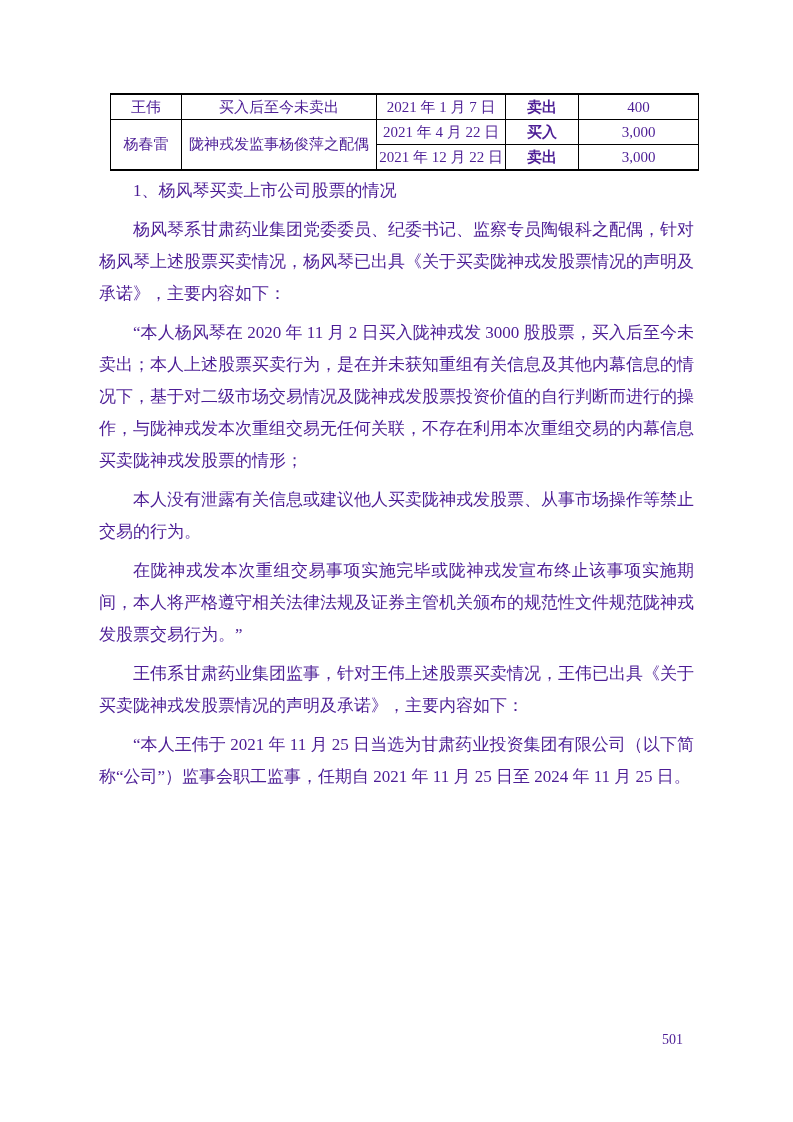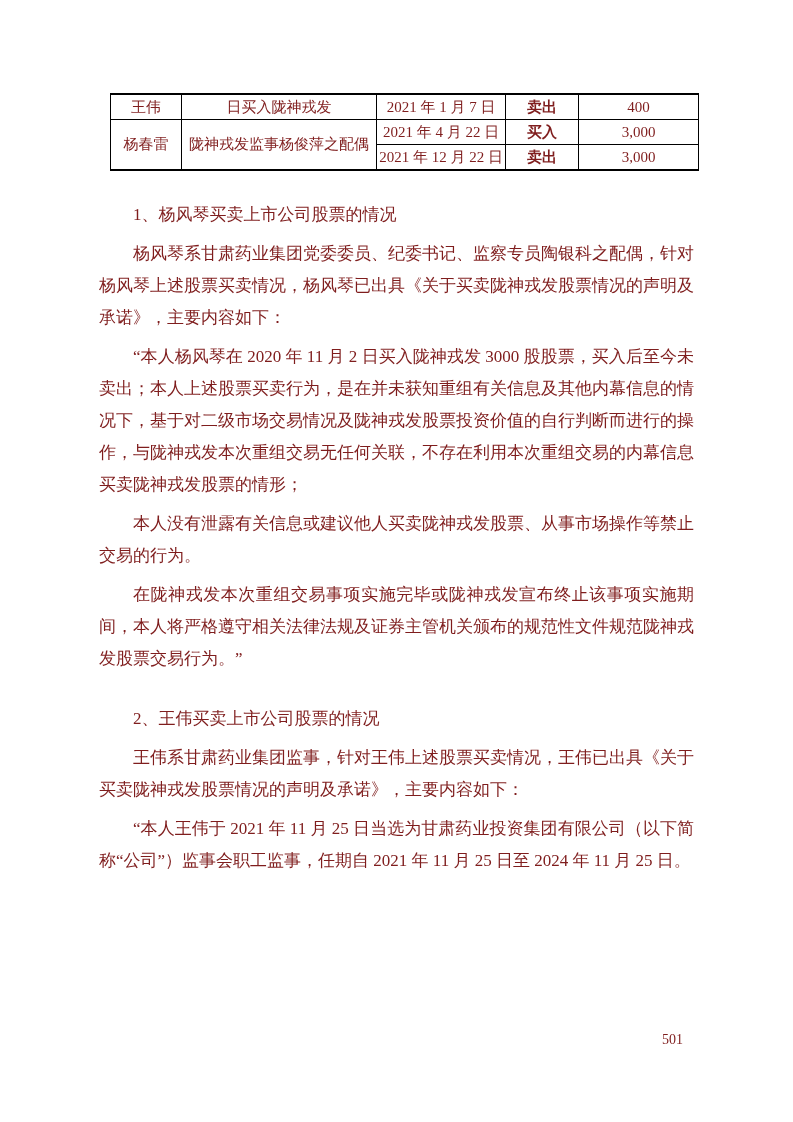--- a/index.html
+++ b/index.html
@@ -6,21 +6,21 @@
     margin: 0;
     padding: 0;
     background: #ffffff;
   }
   .page {
     position: relative;
     width: 793px;
     height: 1122px;
     background: #ffffff;
     font-family: "Liberation Serif", "DejaVu Serif", serif;
-    color: #7f1d1d;
+    color: #4c1d95;
     overflow: hidden;
   }
   .content {
     position: absolute;
     left: 99px;
     top: 93px;
     width: 595px;
   }
   table.trades {
     border-collapse: collapse;
@@ -48,41 +48,41 @@
   .col-qty  { width: 115px; }
 
   .body-text p {
     font-size: 17px;
     line-height: 32px;
     text-align: justify;
     text-indent: 2em;
     margin: 7px 0;
   }
   .body-text p.heading {
-    margin-top: 28px;
+    margin-top: 4px;
     margin-bottom: 7px;
   }
   .page-number {
     position: absolute;
     right: 110px;
     top: 1032px;
     font-size: 14px;
   }
 </style>
 </head>
 <body>
 
 <div class="page">
   <div class="content">
 
     <table class="trades">
       <tbody>
           <tr>
         <td class="col-name">王伟</td>
-        <td class="col-pos">日买入陇神戎发</td>
+        <td class="col-pos">买入后至今未卖出</td>
         <td class="col-date">2021 年 1 月 7 日</td>
         <td class="col-dir">卖出</td>
         <td class="col-qty">400</td>
       </tr>
       <tr>
         <td class="col-name" rowspan="2">杨春雷</td>
         <td class="col-pos" rowspan="2">陇神戎发监事杨俊萍之配偶</td>
         <td class="col-date">2021 年 4 月 22 日</td>
         <td class="col-dir">买入</td>
         <td class="col-qty">3,000</td>
@@ -94,21 +94,20 @@
       </tr>
     </tbody>
       </table>
 
     <div class="body-text">
       <p class="heading">1、杨风琴买卖上市公司股票的情况</p>
       <p>杨风琴系甘肃药业集团党委委员、纪委书记、监察专员陶银科之配偶，针对杨风琴上述股票买卖情况，杨风琴已出具《关于买卖陇神戎发股票情况的声明及承诺》，主要内容如下：</p>
       <p>“本人杨风琴在 2020 年 11 月 2 日买入陇神戎发 3000 股股票，买入后至今未卖出；本人上述股票买卖行为，是在并未获知重组有关信息及其他内幕信息的情况下，基于对二级市场交易情况及陇神戎发股票投资价值的自行判断而进行的操作，与陇神戎发本次重组交易无任何关联，不存在利用本次重组交易的内幕信息买卖陇神戎发股票的情形；</p>
       <p>本人没有泄露有关信息或建议他人买卖陇神戎发股票、从事市场操作等禁止交易的行为。</p>
       <p>在陇神戎发本次重组交易事项实施完毕或陇神戎发宣布终止该事项实施期间，本人将严格遵守相关法律法规及证券主管机关颁布的规范性文件规范陇神戎发股票交易行为。”</p>
-      <p class="heading">2、王伟买卖上市公司股票的情况</p>
       <p>王伟系甘肃药业集团监事，针对王伟上述股票买卖情况，王伟已出具《关于买卖陇神戎发股票情况的声明及承诺》，主要内容如下：</p>
       <p>“本人王伟于 2021 年 11 月 25 日当选为甘肃药业投资集团有限公司（以下简称“公司”）监事会职工监事，任期自 2021 年 11 月 25 日至 2024 年 11 月 25 日。</p>
     </div>
 
   </div>
 
   <div class="page-number">501</div>
 </div>
 
 </body></html>

